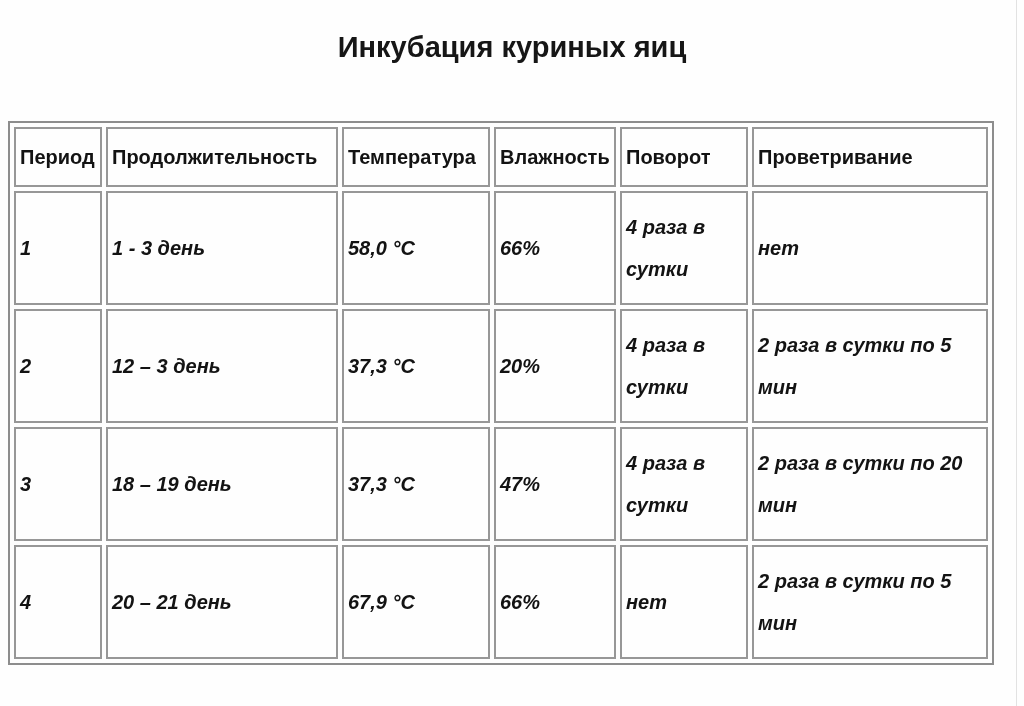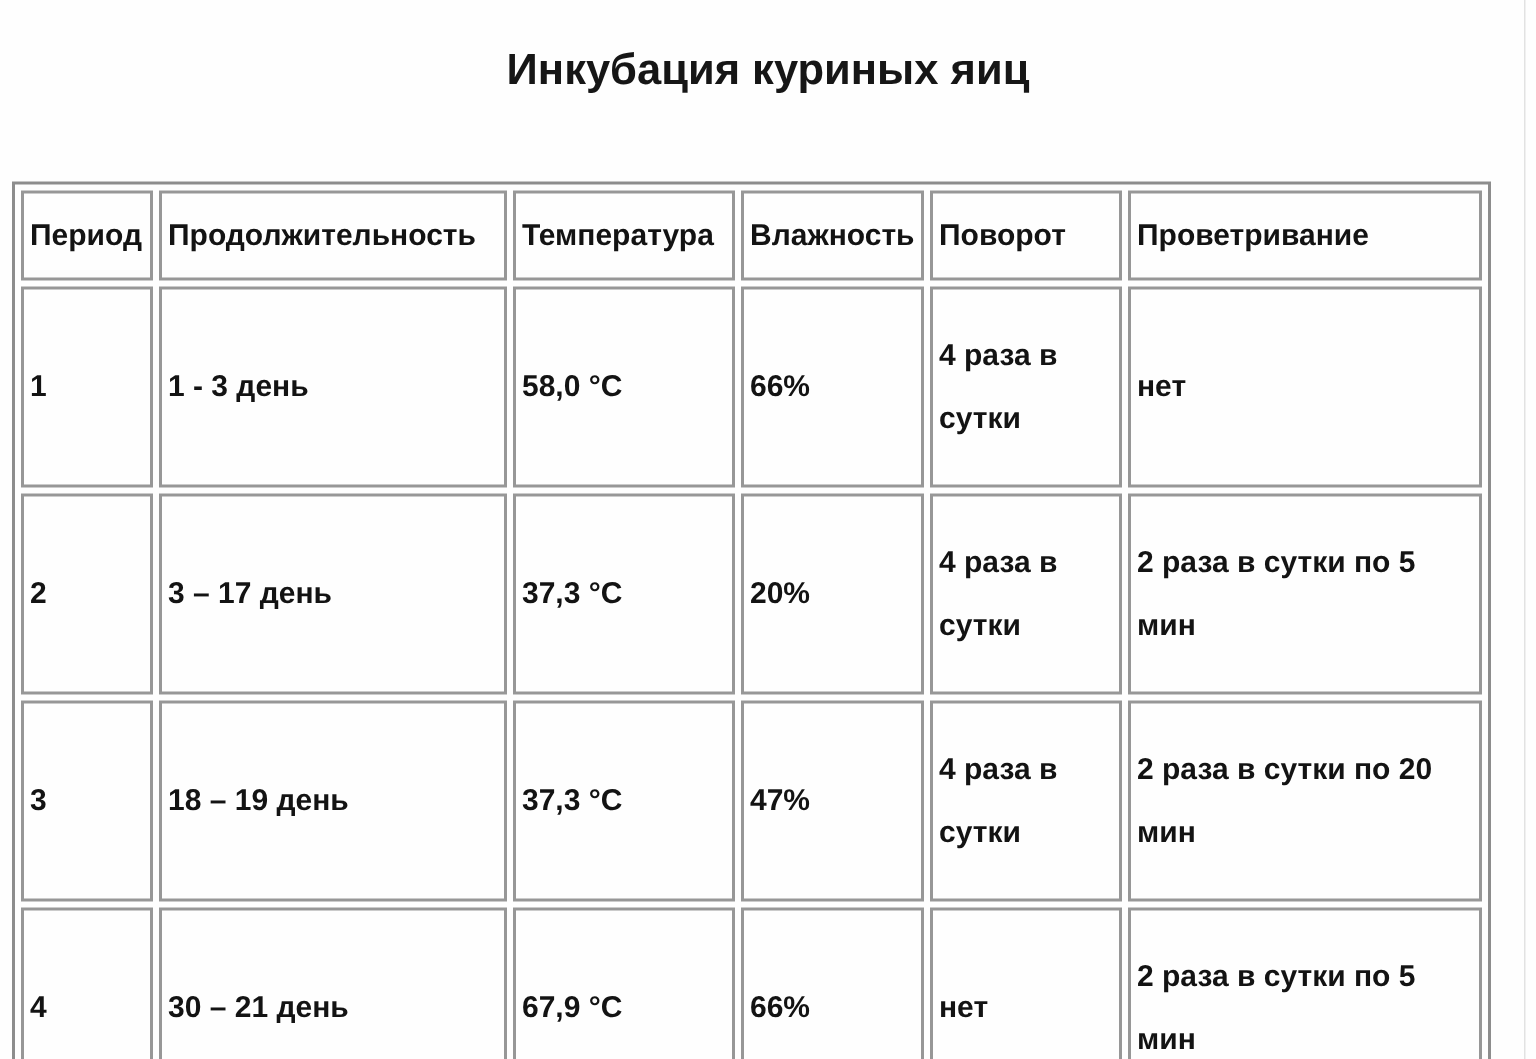--- a/index.html
+++ b/index.html
@@ -58,23 +58,24 @@
     font-weight: bold;
     color: #131313;
     padding: 2px 4px;
     overflow: hidden;
   }
   th {
     height: 60px;
     font-size: 20px;
   }
   td {
-    height: 134px;
+    height: 114px;
     font-size: 20px;
     line-height: 2.1;
+    font-style: italic;
   }
 </style>
 </head>
 <body>
 
 <div class="page">
   <h1 class="title">Инкубация куриных яиц</h1>
 
   <table class="incubation">
     <colgroup>
@@ -99,37 +100,37 @@
       <tr>
         <td>1</td>
         <td>1 - 3 день</td>
         <td>58,0 °C</td>
         <td>66%</td>
         <td>4 раза в сутки</td>
         <td>нет</td>
       </tr>
       <tr>
         <td>2</td>
-        <td>3 – 17 день</td>
+        <td>12 – 3 день</td>
         <td>37,3 °C</td>
         <td>20%</td>
         <td>4 раза в сутки</td>
         <td>2 раза в сутки по 5 мин</td>
       </tr>
       <tr>
         <td>3</td>
         <td>18 – 19 день</td>
         <td>37,3 °C</td>
         <td>47%</td>
         <td>4 раза в сутки</td>
         <td>2 раза в сутки по 20 мин</td>
       </tr>
       <tr>
         <td>4</td>
-        <td>30 – 21 день</td>
+        <td>20 – 21 день</td>
         <td>67,9 °C</td>
         <td>66%</td>
         <td>нет</td>
         <td>2 раза в сутки по 5 мин</td>
       </tr>
     </tbody>
   </table>
 
   <div class="page-edge-line"></div>
 </div>

